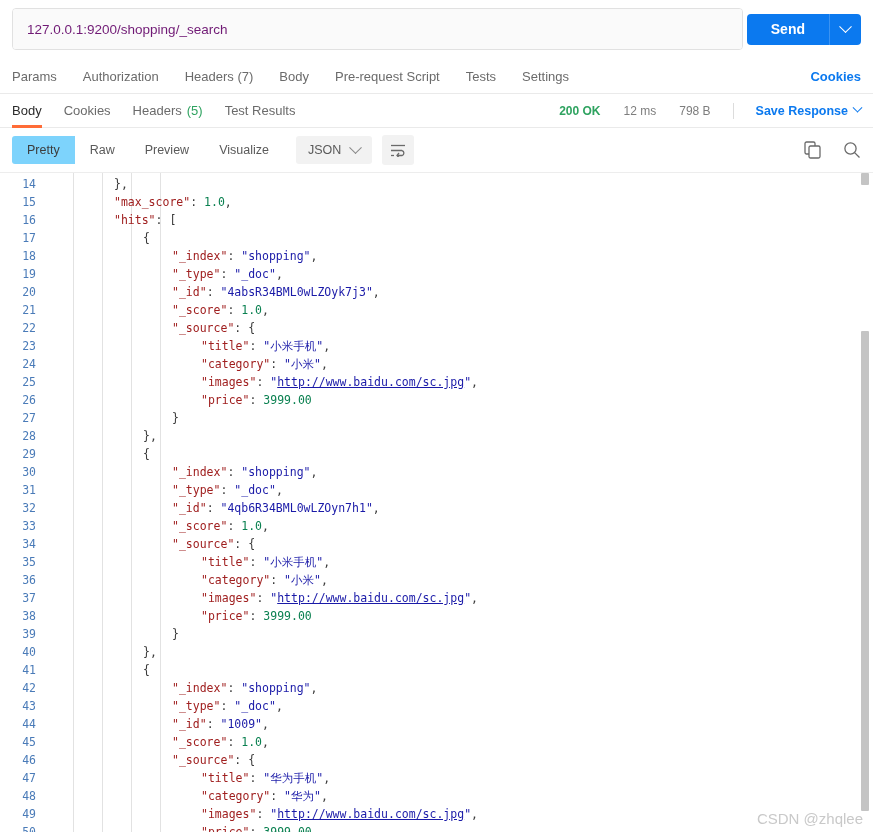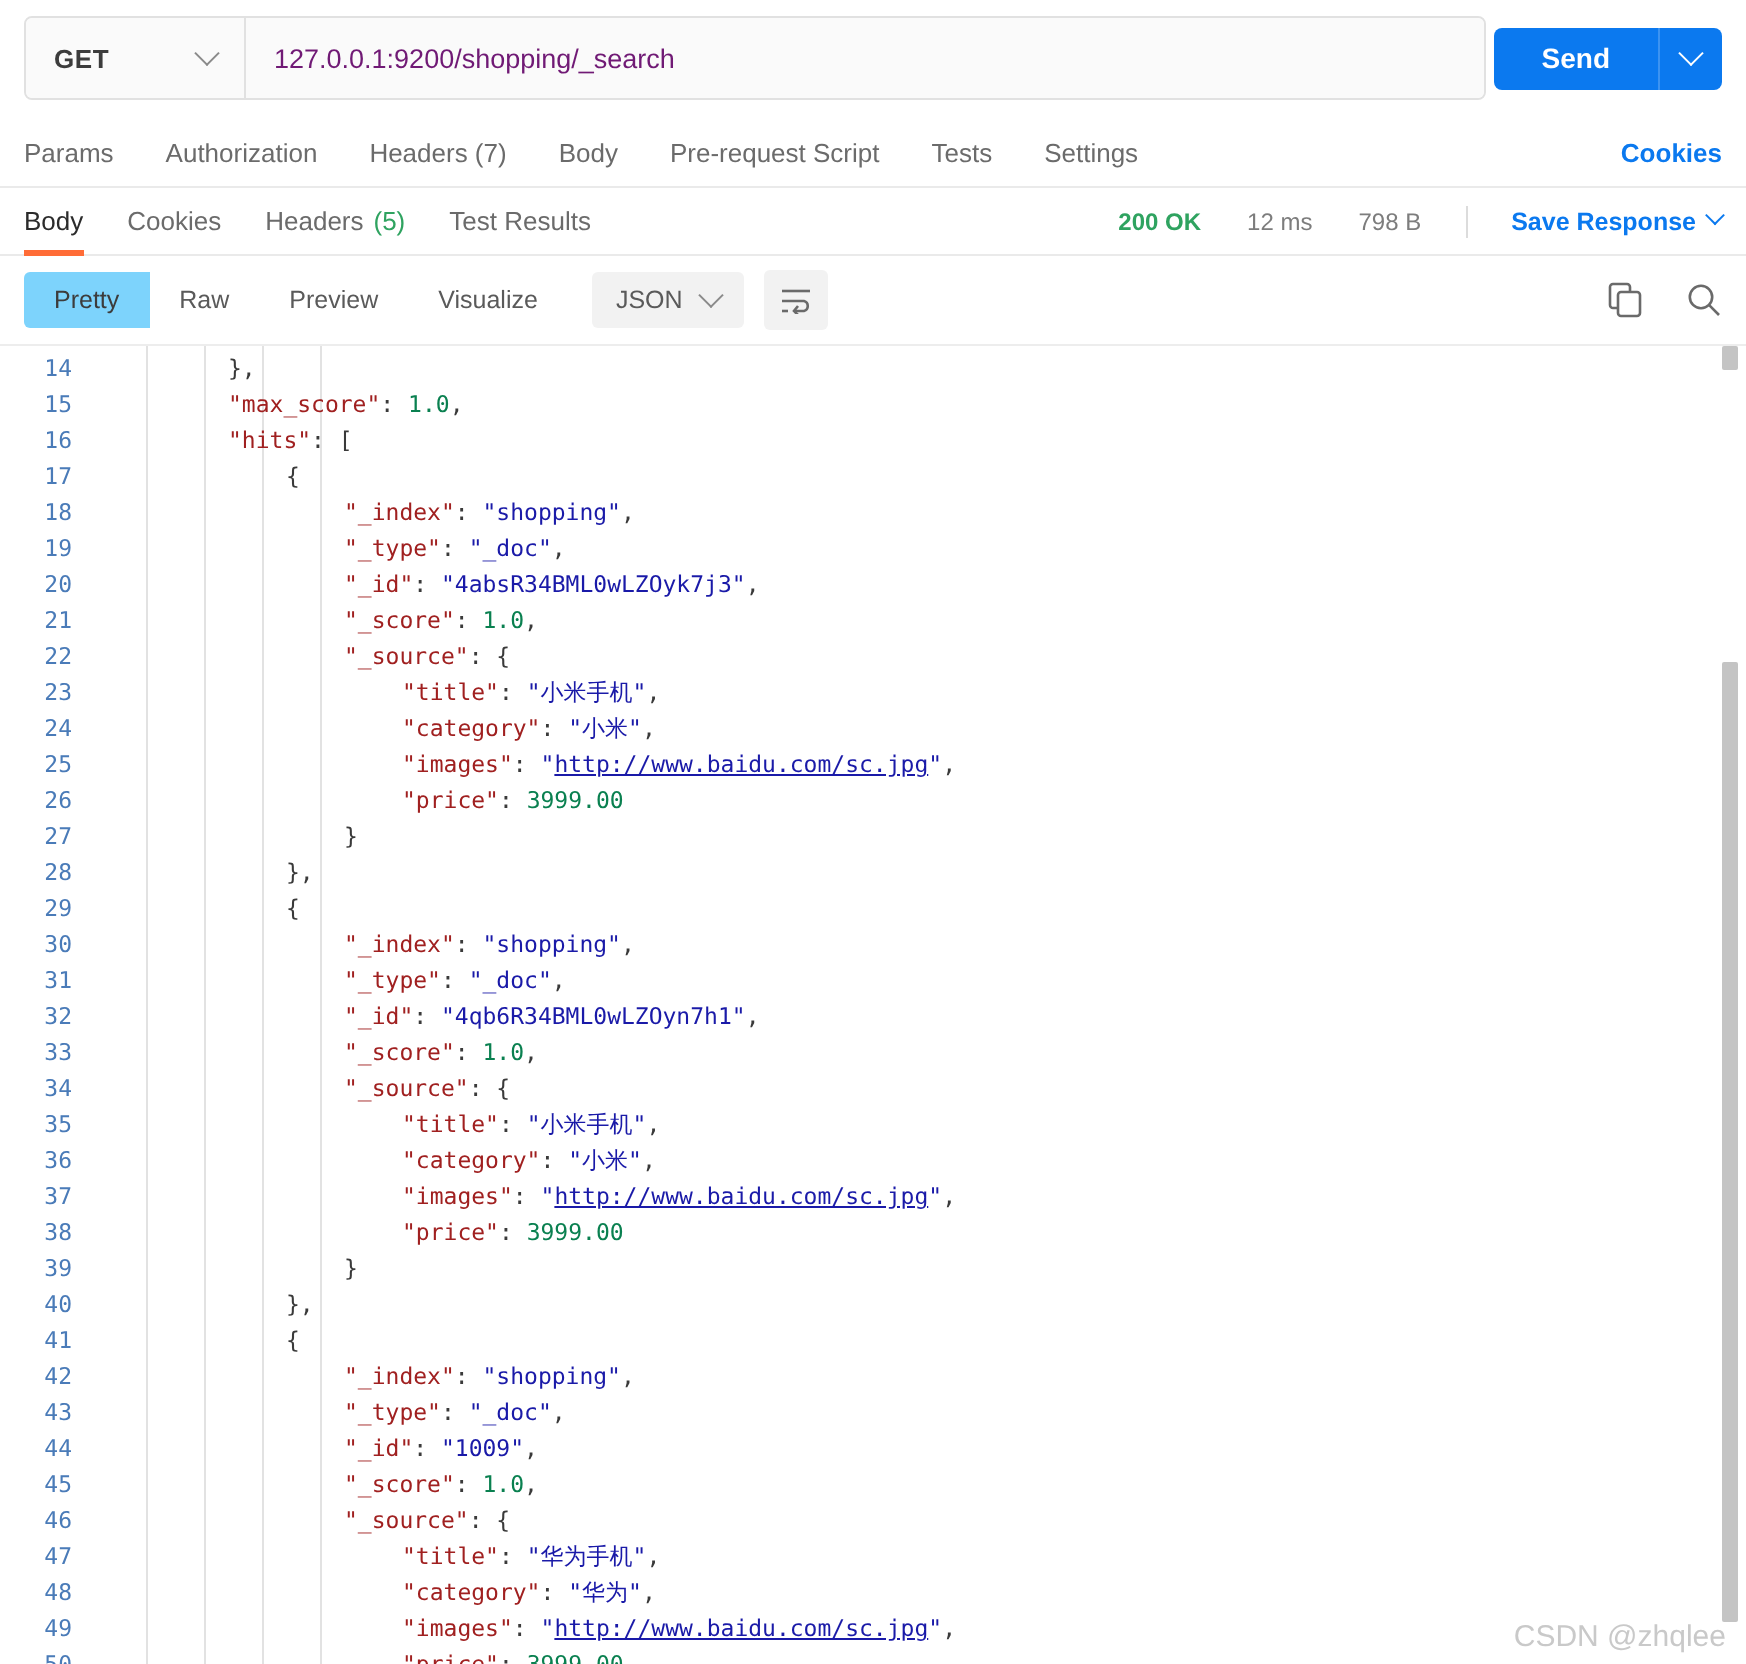--- a/index.html
+++ b/index.html
@@ -280,24 +280,20 @@
     font-family: "Liberation Sans", sans-serif;
     pointer-events: none;
     user-select: none;
   }
 </style>
 </head>
 <body>
 
 <div class="url-row">
   <div class="method-url-wrap">
-    <div class="method-box">
-      <span class="method-label">GET</span>
-      <span class="chev"></span>
-    </div>
     <div class="url-box">
       <span class="url-text">127.0.0.1:9200/shopping/_search</span>
     </div>
   </div>
   <div class="send-wrap">
     <button class="send-btn">Send</button>
     <div class="send-caret">
       <span class="chev"></span>
     </div>
   </div>

